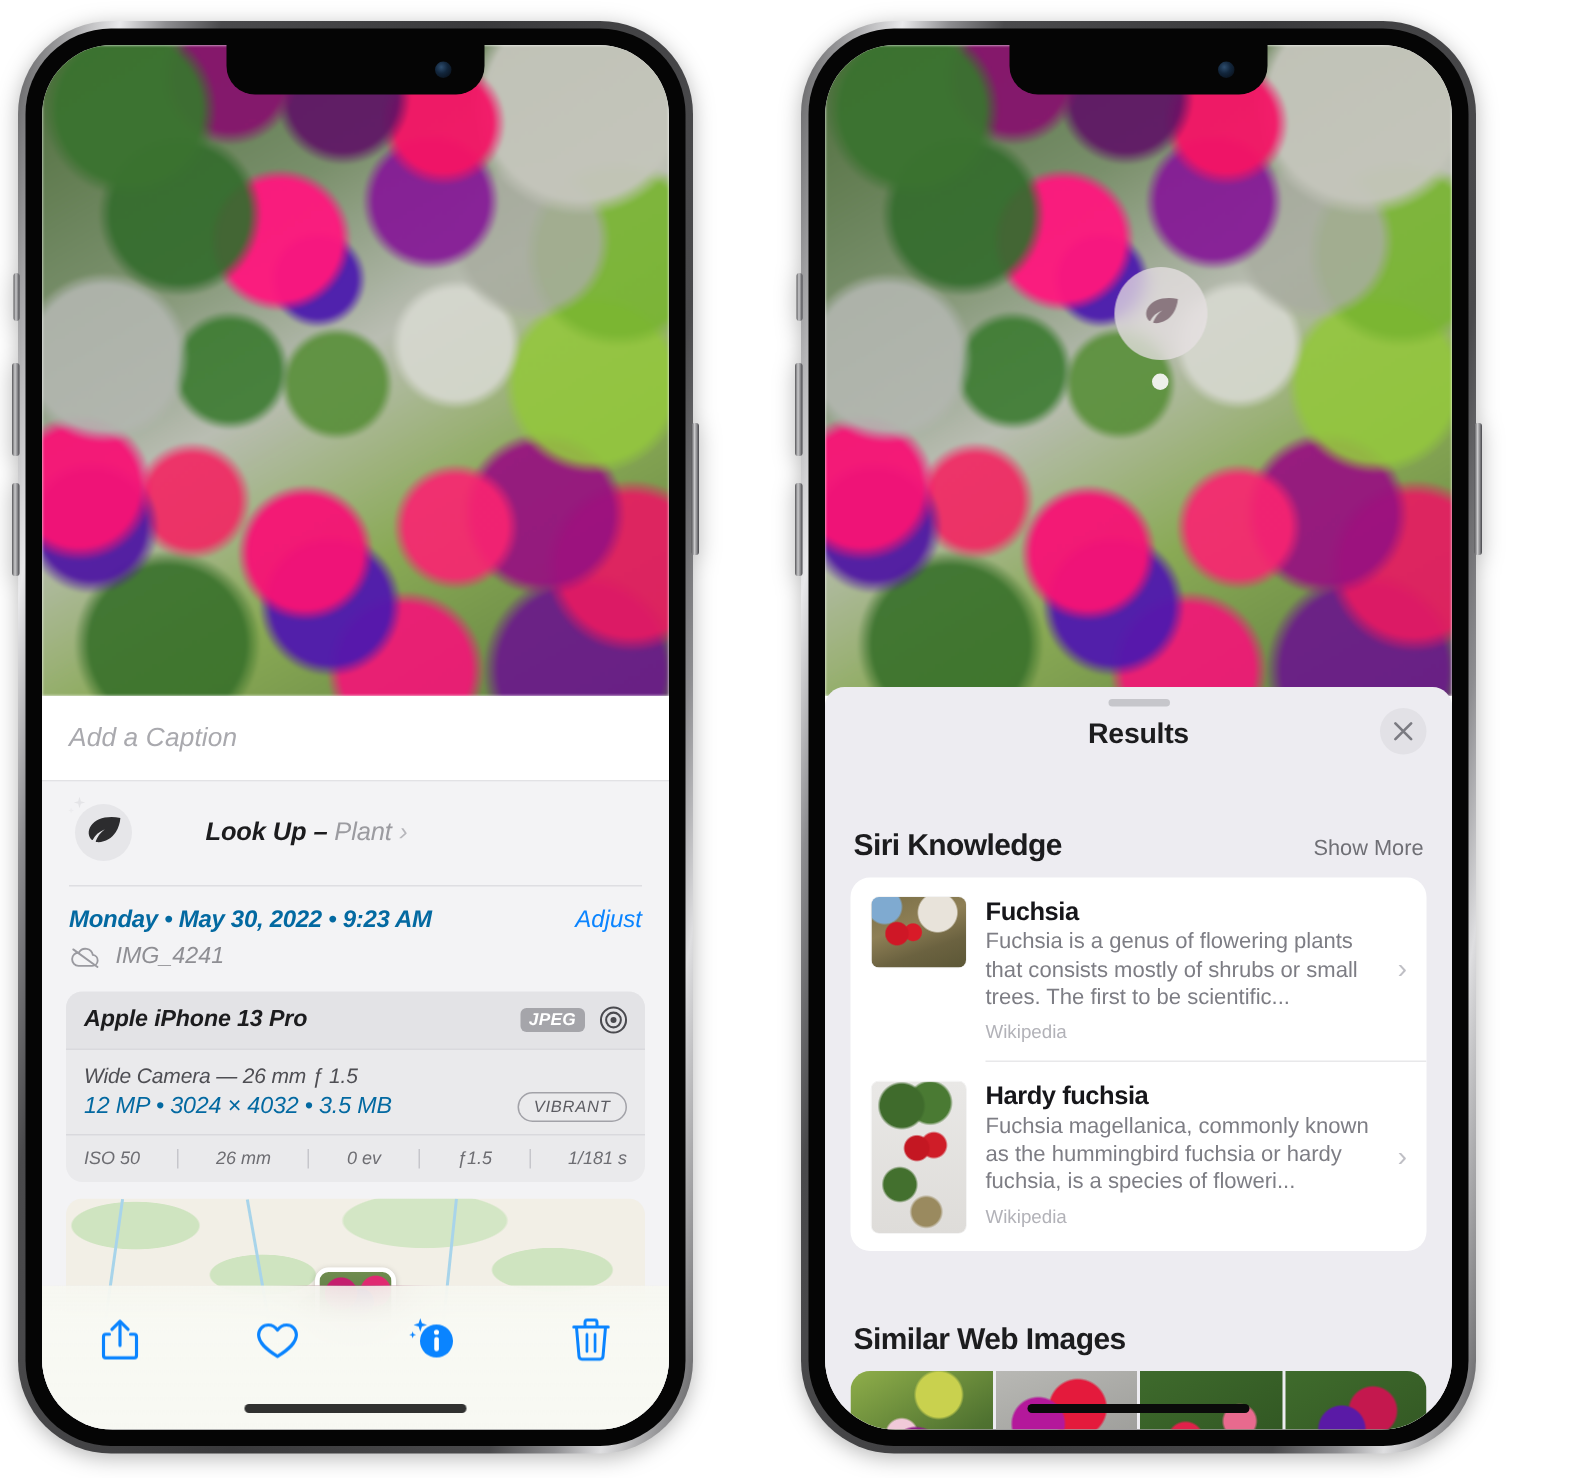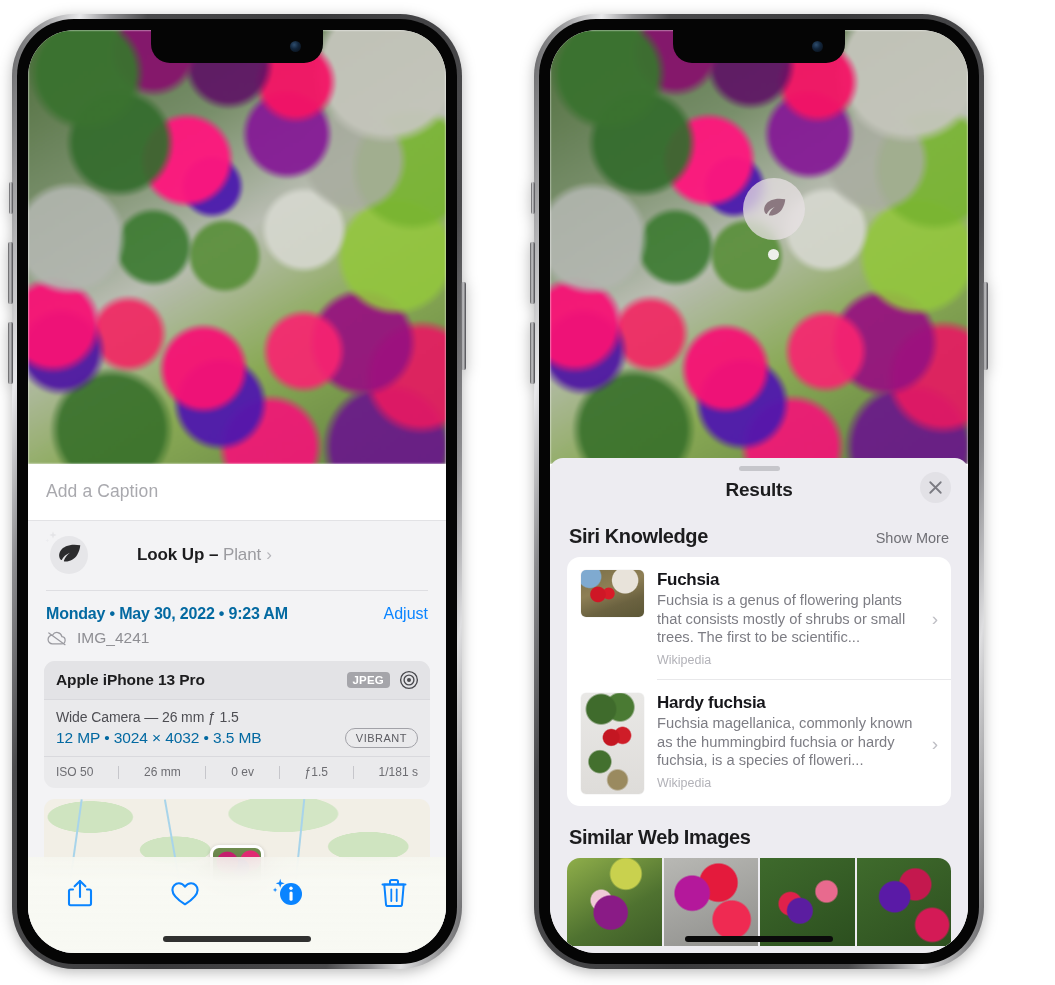--- a/index.html
+++ b/index.html
@@ -14,21 +14,21 @@
   
   .phone {
     position: absolute;
     width: 450px; height: 955px;
     top: 14px;
     border-radius: 62px;
     background: linear-gradient(100deg,#5d5d5f 0%,#a9a9ab 6%,#e9e9eb 11%,#8d8d90 16%,#4a4a4c 22%,#3a3a3c 50%,#4a4a4c 78%,#8d8d90 85%,#dedee0 90%,#a0a0a2 95%,#5d5d5f 100%);
     padding: 5px;
     filter: drop-shadow(0 3px 7px rgba(0,0,0,.28));
   }
-  .phone-left  { left: 12px; }
+  .phone-left  { left: 12px; font-style: italic; }
   .phone-right { left: 534px; }
 
   .phone-inner {
     position: relative;
     width: 100%; height: 100%;
     border-radius: 57px;
     background: #050505;
     padding: 11px;
   }
   .screen {
@@ -257,21 +257,21 @@
   .close-btn {
     position: absolute; right: 17px; top: 1px;
     width: 31px; height: 31px; border-radius: 50%;
     background: #e2e1e6;
     display: flex; align-items: center; justify-content: center;
   }
   .section-head {
     display: flex; align-items: baseline; justify-content: space-between;
     padding: 20px 19px 9px 19px;
   }
-  .section-title { font-size: 20px; font-weight: bold; color: #1c1c1e; letter-spacing: -.4px; }
+  .section-title { font-size: 20px; font-weight: bold; color: #1c1c1e; letter-spacing: -.4px; margin-top: 28px; }
   .show-more { font-size: 14.5px; color: #6f6f75; }
   .know-card {
     margin: 0 17px; background: #ffffff; border-radius: 13px; overflow: hidden;
   }
   .know-item { display: flex; padding: 13px 10px 12px 14px; gap: 13px; align-items: flex-start; }
   .know-thumb { flex: 0 0 auto; border-radius: 5px; overflow: hidden; box-shadow: 0 0 0 .5px rgba(0,0,0,.06); }
   .thumb-a {
     width: 63px; height: 47px;
     background:
       radial-gradient(circle at 27% 52%, #cf1726 0 14%, transparent 16%),

